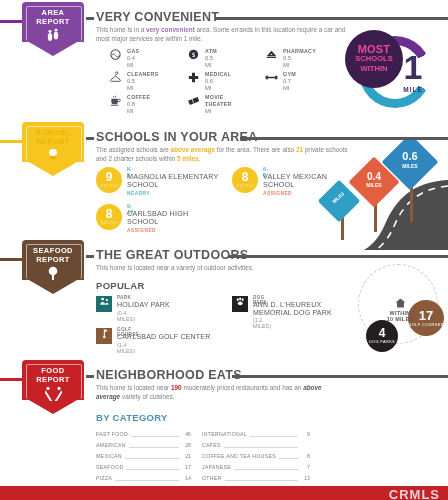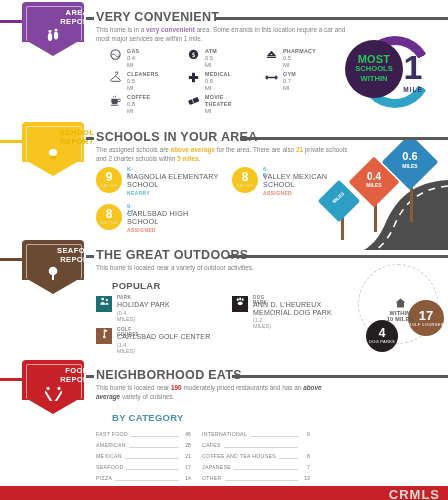--- a/index.html
+++ b/index.html
@@ -24,21 +24,21 @@
     position:absolute;left:0;top:36px;width:0;height:0;
     border-left:31px solid transparent;border-right:31px solid transparent;
     border-top:18px solid currentColor;
   }
   .shield .inner{
     position:absolute;left:4px;top:4px;width:54px;height:34px;border:1px solid rgba(255,255,255,.55);
     border-radius:2px;border-bottom:none;
   }
   .badge-txt{
     position:absolute;left:0;top:6px;width:62px;text-align:center;
-    color:#fff;font-size:7.5px;font-weight:bold;letter-spacing:.4px;line-height:9px;padding-left:24px;
+    color:#fff;font-size:7.5px;font-weight:bold;letter-spacing:.4px;line-height:9px;
   }
   .badge-icon{
     position:absolute;left:0;top:26px;width:62px;text-align:center;color:#fff;font-size:15px;line-height:15px;
   }
 
   .sec-title{
     position:absolute;left:96px;top:10px;font-size:12.5px;font-weight:bold;
     letter-spacing:.3px;color:#58595b;white-space:nowrap;
   }
   .title-dash{position:absolute;left:86px;top:17px;width:8px;height:2.5px;background:#58595b;}
@@ -64,22 +64,22 @@
     position:absolute;left:14px;top:8px;width:72px;height:72px;border-radius:50%;
     background:conic-gradient(from 120deg,#2fa3c7 0deg 150deg,#4f7fbf 150deg 210deg,#6a2f8f 210deg 300deg,#ffffff 300deg 360deg);
   }
   .ring:after{content:"";position:absolute;left:9px;top:9px;width:54px;height:54px;border-radius:50%;background:#fff;}
   .ring-num{
     position:absolute;left:48px;top:22px;width:40px;text-align:center;
     font-size:34px;font-weight:bold;color:#3b2f63;line-height:34px;z-index:3;
   }
   .ring-mile{position:absolute;left:48px;top:58px;width:40px;text-align:center;font-size:6.5px;letter-spacing:1px;color:#3b2f63;font-weight:bold;z-index:3;}
   .ring-dot{
-    position:absolute;left:0px;top:12px;width:58px;height:58px;border-radius:50%;
-    background:#3b1d4e;color:#22c55e;z-index:4;
+    position:absolute;left:0px;top:2px;width:58px;height:58px;border-radius:50%;
+    background:#3b1d4e;color:#ec4899;z-index:4;
     display:flex;flex-direction:column;align-items:center;justify-content:center;
     font-weight:bold;line-height:10px;text-align:center;
   }
   .ring-dot .l1{font-size:11px;letter-spacing:.2px;}
   .ring-dot .l2{font-size:7.6px;}
   .ring-dot .l3{font-size:7.6px;}
 
   
   #sec-school{top:120px;height:118px;}
   #sec-school .sec-rule{background:#f2c319;}
@@ -99,21 +99,21 @@
   .road-wrap{position:absolute;left:300px;top:140px;width:148px;height:110px;overflow:hidden;}
   .diamond{
     position:absolute;transform:rotate(45deg);border-radius:2px;
   }
   .sign-txt{position:absolute;text-align:center;color:#fff;font-weight:bold;line-height:1.05;}
   .post{position:absolute;background:#8a5a3a;width:3px;}
 
   
   #sec-out{top:238px;height:120px;}
   #sec-out .sec-rule{background:#6b4a34;}
-  .sub-head{position:absolute;font-size:9.5px;font-weight:bold;color:#58595b;letter-spacing:.3px;margin-left:16px;}
+  .sub-head{position:absolute;font-size:9.5px;font-weight:bold;color:#58595b;letter-spacing:.3px;}
   .poi{position:absolute;}
   .poi-ico{position:absolute;left:0;top:0;width:16px;height:16px;color:#fff;font-size:10px;line-height:16px;text-align:center;}
   .poi-cat{position:absolute;left:21px;top:-1px;font-size:4.6px;font-weight:bold;letter-spacing:.4px;color:#808285;}
   .poi-name{position:absolute;left:21px;top:5px;font-size:7px;color:#58595b;line-height:7.6px;letter-spacing:.2px;}
   .poi-dist{position:absolute;left:21px;font-size:5.4px;color:#939598;}
 
   .bubbles{position:absolute;left:352px;top:258px;width:96px;height:100px;}
   .bub{position:absolute;border-radius:50%;color:#fff;text-align:center;display:flex;flex-direction:column;align-items:center;justify-content:center;line-height:1;}
   .bub .bn{font-weight:bold;}
   .bub .bl{font-size:4.6px;letter-spacing:.3px;margin-top:1px;}

